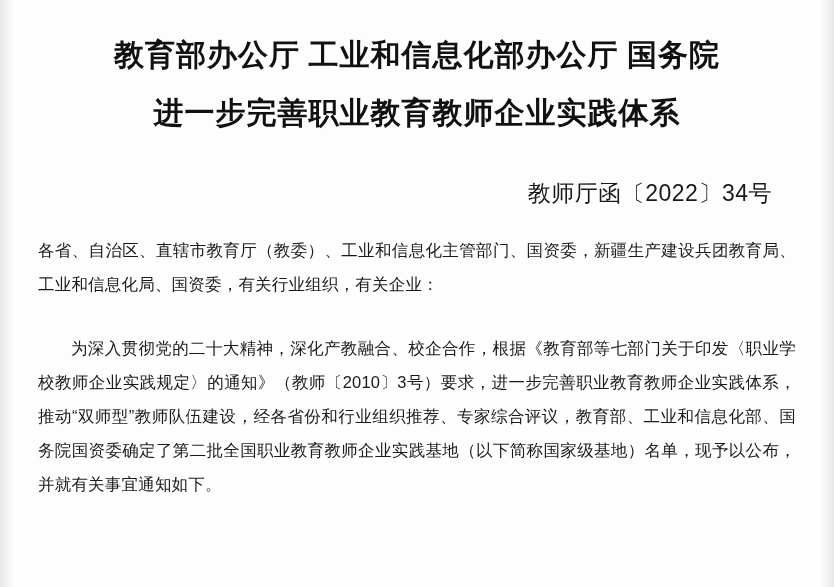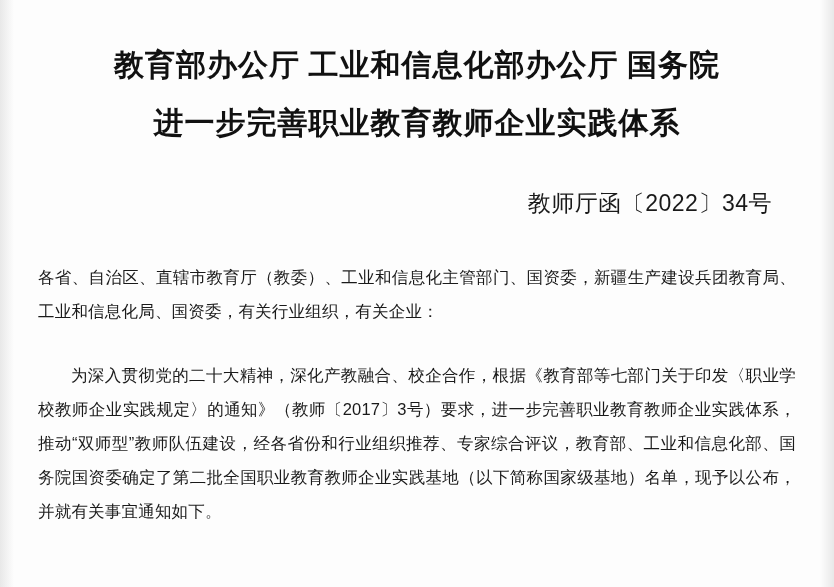--- a/index.html
+++ b/index.html
@@ -45,37 +45,37 @@
     width: 834px;
   }
   .doc-title {
     text-align: center;
     font-family: "Liberation Serif", serif;
     font-weight: bold;
     font-size: 30px;
     line-height: 58px;
     letter-spacing: 1px;
     color: #111111;
-    padding-top: 36px;
+    padding-top: 26px;
   }
   .doc-title .line {
     display: block;
     white-space: nowrap;
   }
   .doc-number {
     text-align: right;
     font-size: 23px;
     font-family: "Liberation Sans", sans-serif;
     color: #1a1a1a;
     margin-top: 36px;
     padding-right: 24px;
     letter-spacing: 0.5px;
   }
   .body-block {
-    margin-top: 41px;
+    margin-top: 24px;
     font-size: 16.5px;
     line-height: 34px;
     color: #1a1a1a;
     text-align: justify;
     letter-spacing: 0.2px;
   }
   .body-block p {
     margin: 0;
   }
   .para-indent {
@@ -94,17 +94,17 @@
 
     <div class="doc-title">
       <span class="line">教育部办公厅 工业和信息化部办公厅 国务院</span>
       <span class="line">进一步完善职业教育教师企业实践体系</span>
     </div>
 
     <div class="doc-number">教师厅函〔2022〕34号</div>
 
     <div class="body-block">
       <p>各省、自治区、直辖市教育厅（教委）、工业和信息化主管部门、国资委，新疆生产建设兵团教育局、工业和信息化局、国资委，有关行业组织，有关企业：</p>
-      <p class="para-indent">为深入贯彻党的二十大精神，深化产教融合、校企合作，根据《教育部等七部门关于印发〈职业学校教师企业实践规定〉的通知》（教师〔2017〕3号）要求，进一步完善职业教育教师企业实践体系，推动“双师型”教师队伍建设，经各省份和行业组织推荐、专家综合评议，教育部、工业和信息化部、国务院国资委确定了第二批全国职业教育教师企业实践基地（以下简称国家级基地）名单，现予以公布，并就有关事宜通知如下。</p>
+      <p class="para-indent">为深入贯彻党的二十大精神，深化产教融合、校企合作，根据《教育部等七部门关于印发〈职业学校教师企业实践规定〉的通知》（教师〔2010〕3号）要求，进一步完善职业教育教师企业实践体系，推动“双师型”教师队伍建设，经各省份和行业组织推荐、专家综合评议，教育部、工业和信息化部、国务院国资委确定了第二批全国职业教育教师企业实践基地（以下简称国家级基地）名单，现予以公布，并就有关事宜通知如下。</p>
     </div>
 
   </div>
 </div>
 
 </body></html>

